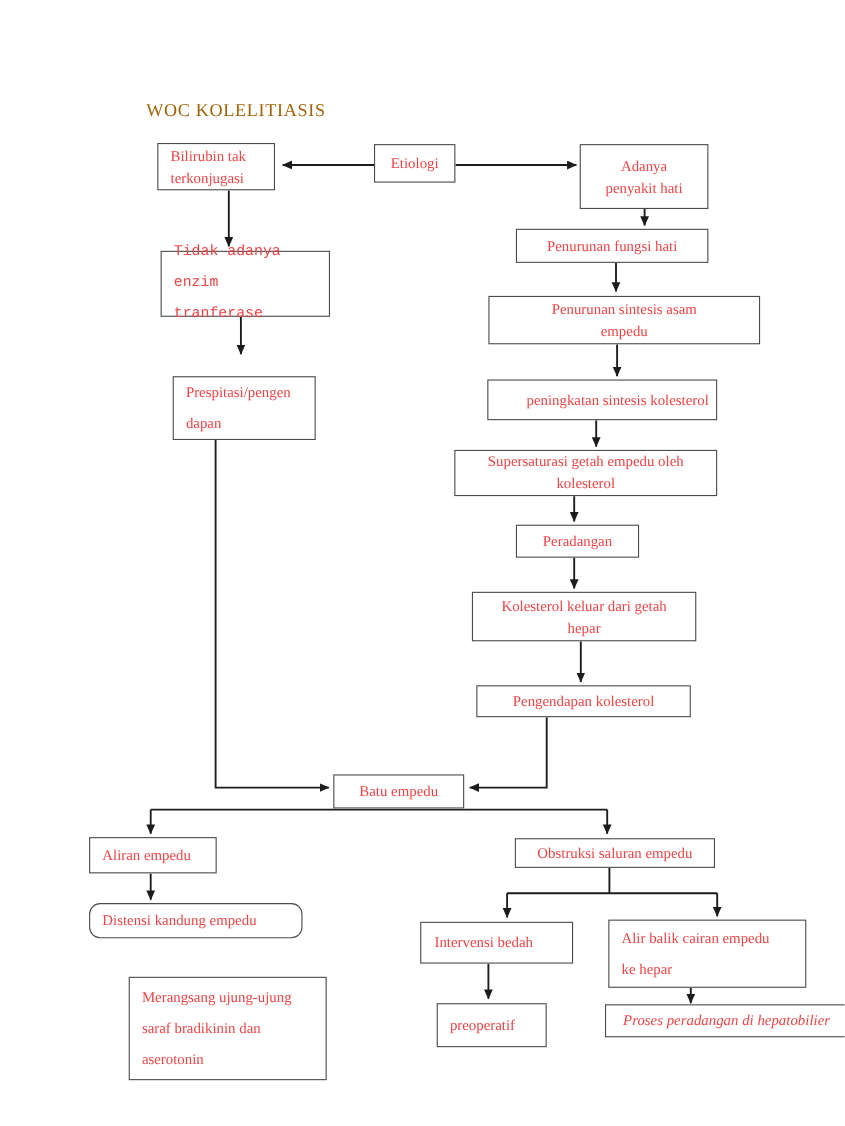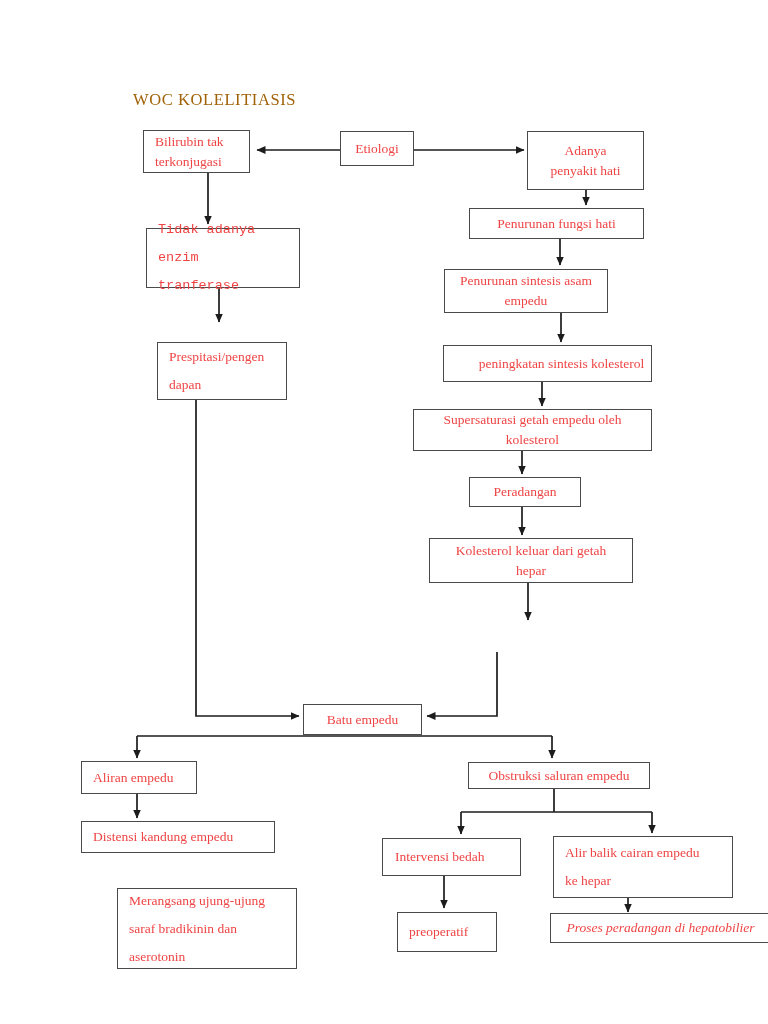--- a/index.html
+++ b/index.html
@@ -104,21 +104,21 @@
 
   <div class="node center" style="left:527px; top:131px; width:117px; height:59px;">
     <span class="lbl">Adanya
 penyakit hati</span>
   </div>
 
   <div class="node center" style="left:469px; top:208px; width:175px; height:31px;">
     <span class="lbl">Penurunan fungsi hati</span>
   </div>
 
-  <div class="node center" style="left:444px; top:269px; width:164px; height:44px;">
+  <div class="node center" style="left:444px; top:269px; width:247px; height:44px;">
     <span class="lbl">Penurunan sintesis asam
 empedu</span>
   </div>
 
   <div class="node left wide-lines" style="left:146px; top:228px; width:154px; height:60px;font-family:Liberation Mono, monospace;">
     <span class="lbl">Tidak adanya enzim
 tranferase</span>
   </div>
 
   <div class="node left wide-lines" style="left:157px; top:342px; width:130px; height:58px;">
@@ -137,53 +137,56 @@
 
   <div class="node center" style="left:469px; top:477px; width:112px; height:30px;">
     <span class="lbl">Peradangan</span>
   </div>
 
   <div class="node center" style="left:429px; top:538px; width:204px; height:45px;">
     <span class="lbl">Kolesterol keluar dari getah
 hepar</span>
   </div>
 
+  <div class="node center" style="left:433px; top:623px; width:195px; height:29px;">
+    <span class="lbl">Pengendapan kolesterol</span>
+  </div>
 
   <div class="node center" style="left:303px; top:704px; width:119px; height:31px;">
     <span class="lbl">Batu empedu</span>
   </div>
 
   <div class="node left" style="left:81px; top:761px; width:116px; height:33px;">
     <span class="lbl">Aliran empedu</span>
   </div>
 
   <div class="node center" style="left:468px; top:762px; width:182px; height:27px;">
     <span class="lbl">Obstruksi saluran empedu</span>
   </div>
 
-  <div class="node left" style="left:81px; top:821px; width:194px; height:32px;">
+  <div class="node left" style="left:81px; top:821px; width:194px; height:32px;border-radius:10px;">
     <span class="lbl">Distensi kandung empedu</span>
   </div>
 
   <div class="node left" style="left:382px; top:838px; width:139px; height:38px;padding-left:12px;">
     <span class="lbl">Intervensi bedah</span>
   </div>
 
   <div class="node left wide-lines" style="left:553px; top:836px; width:180px; height:62px;">
     <span class="lbl">Alir balik cairan empedu
 ke hepar</span>
   </div>
 
   <div class="node left" style="left:397px; top:912px; width:100px; height:40px;">
     <span class="lbl">preoperatif</span>
   </div>
 
   <div class="node center" style="left:550px; top:913px; width:221px; height:30px;font-style:italic;">
     <span class="lbl">Proses peradangan di hepatobilier</span>
   </div>
 
-  <div class="node left wide-lines" style="left:117px; top:888px; width:180px; height:81px;">
+  <div class="node left wide-lines" style="left:117px; top:888px; width:180px; height:94px;">
     <span class="lbl">Merangsang ujung-ujung
 saraf bradikinin dan
 aserotonin</span>
   </div>
 
 </div>
 
 </body></html>

